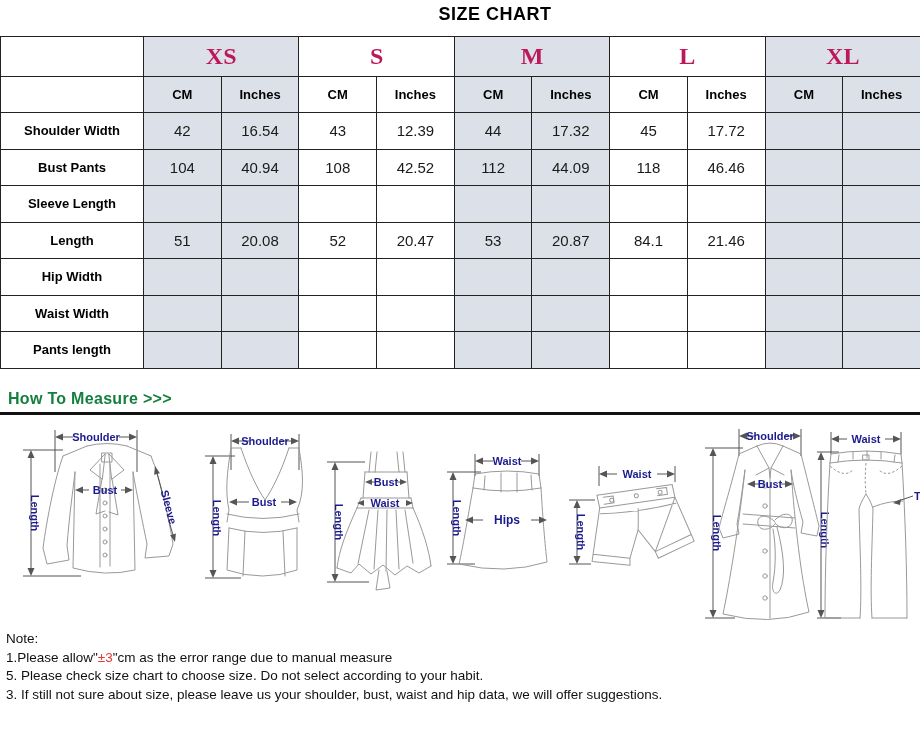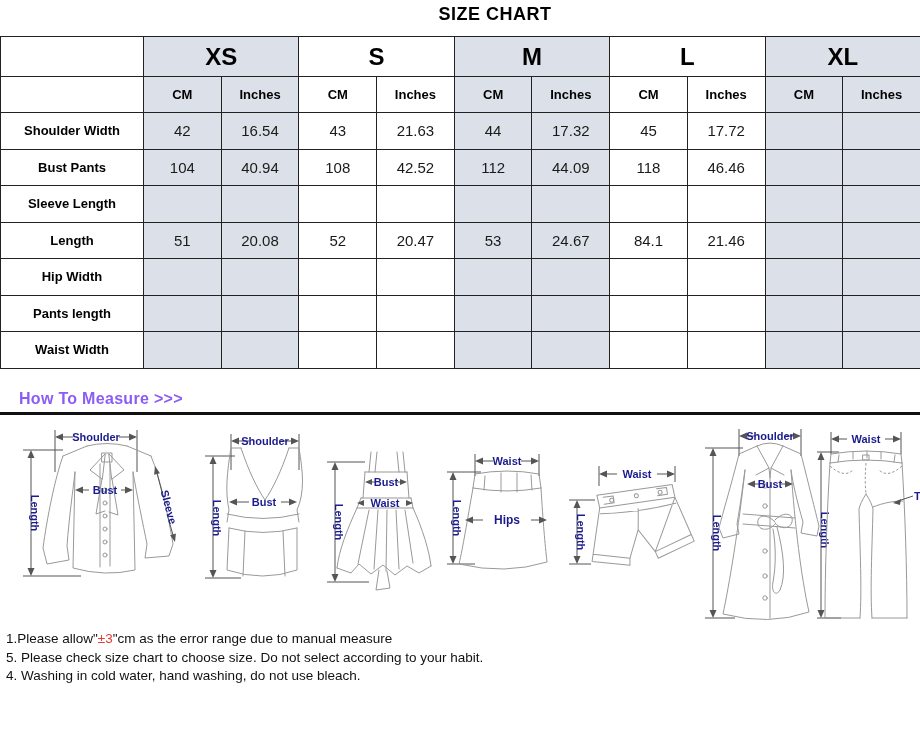--- a/index.html
+++ b/index.html
@@ -9,28 +9,28 @@
   .title{position:absolute;top:4px;left:0;width:920px;text-align:center;
          font-size:18px;font-weight:bold;letter-spacing:.5px;color:#000;padding-left:35px;}
   
   table.size{position:absolute;top:36px;left:0;width:920px;border-collapse:collapse;
              table-layout:fixed;}
   table.size th,table.size td{border:1px solid #222;text-align:center;vertical-align:middle;
              padding:0;overflow:hidden;white-space:nowrap;}
   tr.size-row{height:40px;}
   tr.unit-row{height:36px;padding-left:8px;}
   tbody tr{height:36.5px;}
-  .size-cell{color:#000000;font-weight:bold;font-size:24px;}
+  .size-cell{color:#be185d;font-weight:bold;font-size:24px;font-family:Liberation Serif, serif;}
   .unit-cell{font-weight:bold;font-size:13px;color:#000;}
   .row-label{font-weight:bold;font-size:13px;color:#000;}
   td.val{font-size:15px;color:#1a1a1a;}
   .shade{background:#dce1e9;}
   
   .measure-heading{position:absolute;top:390px;left:8px;font-size:16px;font-weight:bold;
-                   color:#8b5cf6;letter-spacing:.3px;margin-left:11px;}
+                   color:#15803d;letter-spacing:.3px;}
   .divider{position:absolute;top:412px;left:0;width:920px;height:3px;background:#111;}
   .figures{position:absolute;top:0;left:13px;width:920px;height:732px;pointer-events:none;padding-left:11px;}
   .fig{position:absolute;}
   .gar{fill:none;stroke:#999;stroke-width:1;stroke-linejoin:round;stroke-linecap:round;}
   .dash{fill:none;stroke:#999;stroke-width:1;stroke-dasharray:2.5 2;}
   .dim{stroke:#555;fill:none;stroke-width:1;}
   .dimf{fill:#555;stroke:none;}
   text.gl{fill:#1b1b8e;font-family:"Liberation Sans",sans-serif;font-weight:bold;font-size:11px;}
   text.gl.big{font-size:12px;}
   
@@ -72,21 +72,21 @@
           <th class="unit-cell shade">CM</th>
           <th class="unit-cell shade">Inches</th>
         </tr>
     </thead>
     <tbody>
         <tr>
           <th class="row-label">Shoulder Width</th>
           <td class="val shade">42</td>
           <td class="val shade">16.54</td>
           <td class="val">43</td>
-          <td class="val">21.63</td>
+          <td class="val">12.39</td>
           <td class="val shade">44</td>
           <td class="val shade">17.32</td>
           <td class="val">45</td>
           <td class="val">17.72</td>
           <td class="val shade"></td>
           <td class="val shade"></td>
         </tr>
         <tr>
           <th class="row-label">Bust Pants</th>
           <td class="val shade">104</td>
@@ -113,54 +113,54 @@
           <td class="val shade"></td>
           <td class="val shade"></td>
         </tr>
         <tr>
           <th class="row-label">Length</th>
           <td class="val shade">51</td>
           <td class="val shade">20.08</td>
           <td class="val">52</td>
           <td class="val">20.47</td>
           <td class="val shade">53</td>
-          <td class="val shade">24.67</td>
+          <td class="val shade">20.87</td>
           <td class="val">84.1</td>
           <td class="val">21.46</td>
           <td class="val shade"></td>
           <td class="val shade"></td>
         </tr>
         <tr>
           <th class="row-label">Hip Width</th>
           <td class="val shade"></td>
           <td class="val shade"></td>
           <td class="val"></td>
           <td class="val"></td>
           <td class="val shade"></td>
           <td class="val shade"></td>
           <td class="val"></td>
           <td class="val"></td>
           <td class="val shade"></td>
           <td class="val shade"></td>
         </tr>
         <tr>
+          <th class="row-label">Waist Width</th>
+          <td class="val shade"></td>
+          <td class="val shade"></td>
+          <td class="val"></td>
+          <td class="val"></td>
+          <td class="val shade"></td>
+          <td class="val shade"></td>
+          <td class="val"></td>
+          <td class="val"></td>
+          <td class="val shade"></td>
+          <td class="val shade"></td>
+        </tr>
+        <tr>
           <th class="row-label">Pants length</th>
-          <td class="val shade"></td>
-          <td class="val shade"></td>
-          <td class="val"></td>
-          <td class="val"></td>
-          <td class="val shade"></td>
-          <td class="val shade"></td>
-          <td class="val"></td>
-          <td class="val"></td>
-          <td class="val shade"></td>
-          <td class="val shade"></td>
-        </tr>
-        <tr>
-          <th class="row-label">Waist Width</th>
           <td class="val shade"></td>
           <td class="val shade"></td>
           <td class="val"></td>
           <td class="val"></td>
           <td class="val shade"></td>
           <td class="val shade"></td>
           <td class="val"></td>
           <td class="val"></td>
           <td class="val shade"></td>
           <td class="val shade"></td>
@@ -322,20 +322,21 @@
         M8,188 L43,188 M55,188 L90,188
         M56,77 C66,73 76,71 86,71"></path>
       <path class="dim" d="M96,66 L78,72"></path>
       <path class="dimf" d="M76,73 l8,-4 l-1,6 z"></path>
       <text class="gl" x="97" y="70" text-anchor="start">Thigh</text>
     </svg>
 
   </div>
 
   <div class="notes">
+    <div>Note:</div>
     <div>
         <div><span>1.Please allow"</span><span class="note-red">±3</span><span>"cm as the error range due to manual measure</span></div>
         <div>5. Please check size chart to choose size. Do not select according to your habit.</div>
-        <div>4. Washing in cold water, hand washing, do not use bleach.</div>
+        <div>3. If still not sure about size, please leave us your shoulder, bust, waist and hip data, we will offer suggestions.</div>
       </div>
   </div>
 
 </div>
 
 </body></html>

